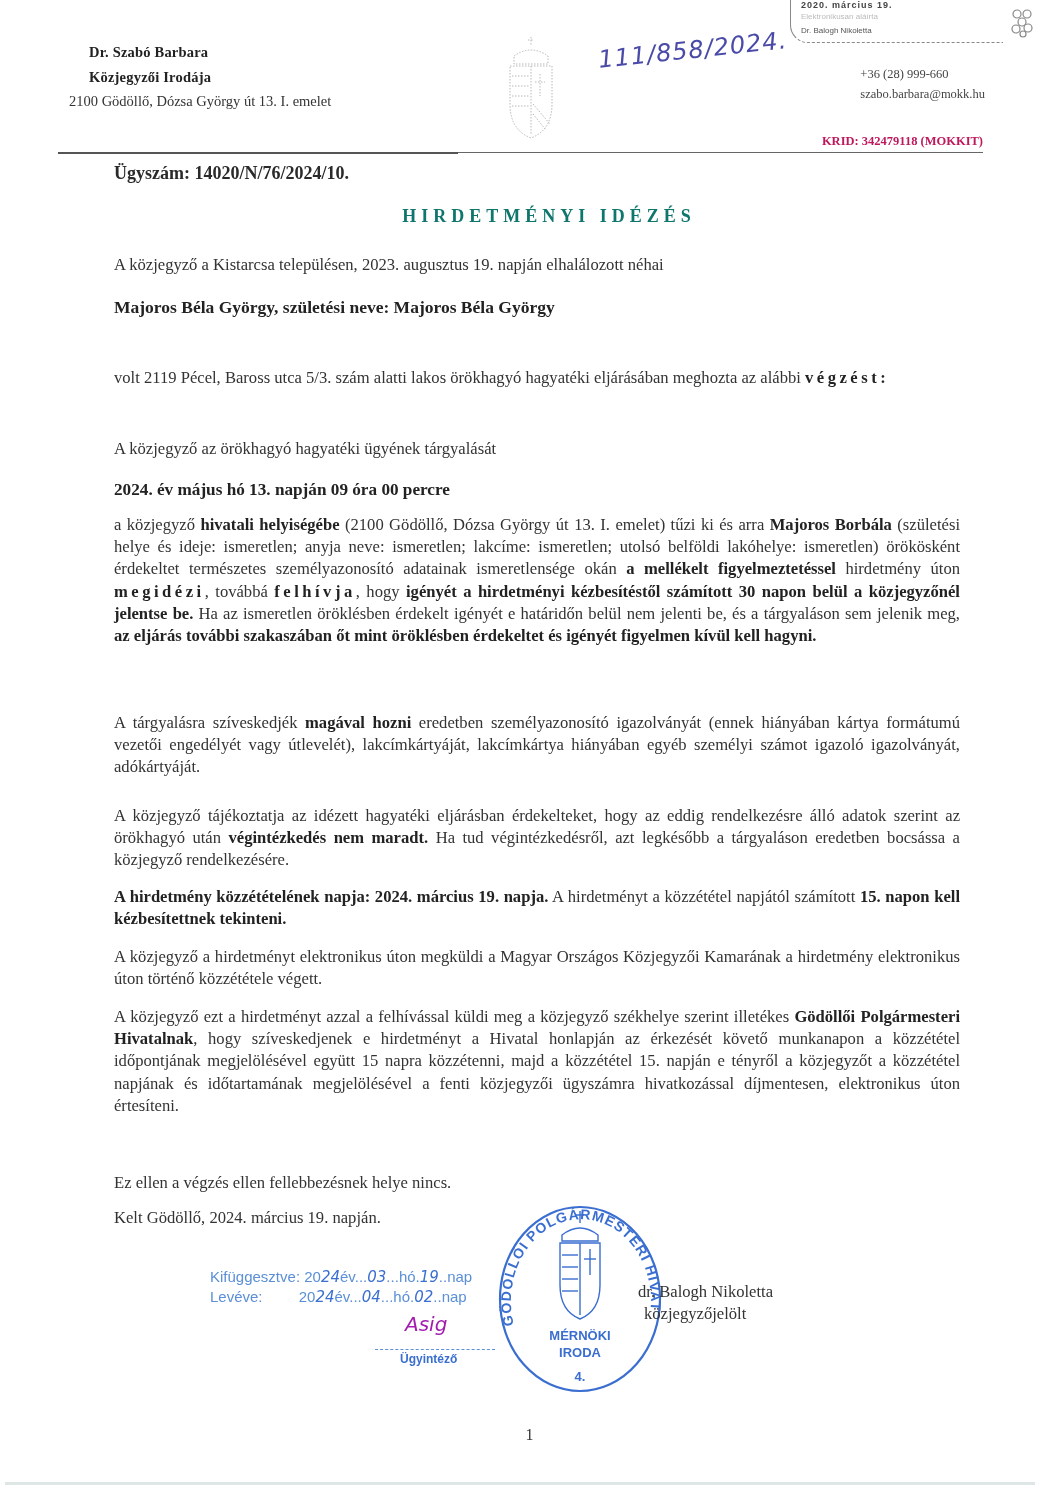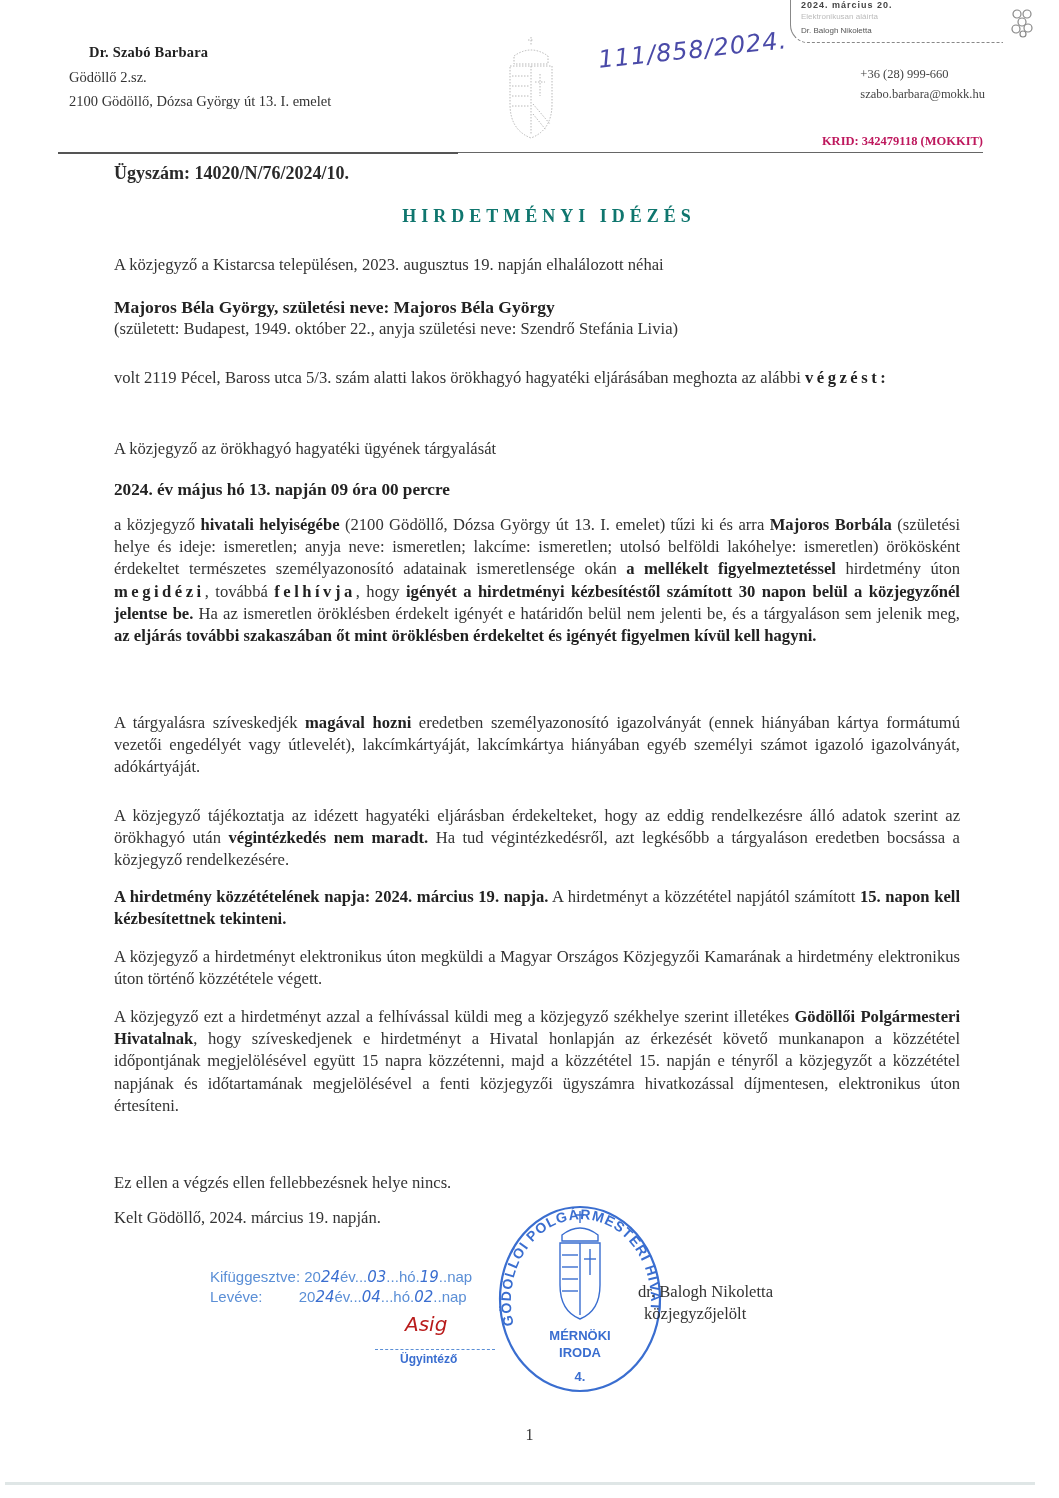--- a/index.html
+++ b/index.html
@@ -35,32 +35,32 @@
            letter-spacing: 5px; color: #0f766e; }
   .ugyszam { left: 114px; top: 163px; font-size: 18px; font-weight: bold; color: #2a2a2a; }
 
   
   .kif { left: 210px; top: 1267px; font-family: "Liberation Sans", sans-serif; font-size: 15px;
          line-height: 20px; color: #5b8fd6; }
   .kif .row { white-space: nowrap; }
   .kif .hw { font-family: "DejaVu Sans", sans-serif; font-style: italic; color: #3a6ed0; font-size: 15px; margin-top: 12px; }
   .sigline { left: 375px; top: 1349px; width: 120px; border-top: 1px dashed #5b8fd6; }
   .ugyintezo { left: 400px; top: 1352px; font-family: "Liberation Sans", sans-serif; font-size: 12px; color: #3a6ed0; font-weight: bold; }
-  .scribble { left: 405px; top: 1312px; font-family: "DejaVu Sans", sans-serif; font-style: italic; font-size: 20px; color: #b91c1c; }
+  .scribble { left: 405px; top: 1312px; font-family: "DejaVu Sans", sans-serif; font-style: italic; font-size: 20px; color: #a21caf; }
   .seal { left: 492px; top: 1195px; width: 175px; height: 200px; }
   .signer { left: 638px; top: 1281px; font-size: 16.6px; line-height: 22px; color: #333; }
   .pagenum { left: 0; width: 1059px; top: 1426px; text-align: center; font-size: 16px; color: #333; }
   .footer-line { left: 5px; top: 1482px; width: 1030px; height: 3px; background: #dfe6e6; }
 </style>
 </head>
 <body>
 
 <div class="abs hdr-left">
   <div class="b">Dr. Szabó Barbara</div>
-  <div>Gödöllő 2.sz.</div>
+  <div class="b">Közjegyzői Irodája</div>
   <div>2100 Gödöllő, Dózsa György út 13. I. emelet</div>
 </div>
 
 <svg class="abs coat" viewBox="0 0 62 108">
   <g fill="none" stroke="#b8b8b8" stroke-width="1" stroke-dasharray="1.5 1.5">
     <path d="M28 6 L34 6 M31 3 L31 12"></path>
     <path d="M14 22 Q31 10 48 22 L48 30 L14 30 Z"></path>
     <path d="M10 32 L52 32 L52 70 Q52 96 31 104 Q10 96 10 70 Z"></path>
     <line x1="31" y1="32" x2="31" y2="100"></line>
     <line x1="12" y1="42" x2="30" y2="42"></line>
@@ -70,21 +70,21 @@
     <line x1="33" y1="70" x2="50" y2="90"></line>
       <line x1="33" y1="80" x2="46" y2="96"></line>
     <line x1="40" y1="40" x2="40" y2="62"></line>
       <line x1="35" y1="48" x2="45" y2="48"></line>
   </g>
 </svg>
 
 <div class="abs handnum">111/858/2024.</div>
 
 <div class="abs stampbox">
-  <span class="l1">2024. március 20.</span>
+  <span class="l1">2020. március 19.</span>
   <span class="l2">Elektronikusan aláírta</span>
   <span class="l3">Dr. Balogh Nikoletta</span>
 </div>
 <svg class="abs qr" viewBox="0 0 26 30">
   <g fill="none" stroke="#888" stroke-width="1.2">
     <circle cx="7" cy="6" r="4"></circle>
       <circle cx="17" cy="6" r="4"></circle>
       <circle cx="12" cy="14" r="4"></circle>
     <circle cx="6" cy="21" r="4"></circle>
       <circle cx="18" cy="20" r="4"></circle>
@@ -100,21 +100,20 @@
 <div class="abs hdr-rule"></div>
 <div class="abs hdr-rule2"></div>
 
 <div class="abs ugyszam">Ügyszám: 14020/N/76/2024/10.</div>
 <div class="abs title">HIRDETMÉNYI IDÉZÉS</div>
 
 <div class="abs body" style="top:254px;">A közjegyző a Kistarcsa településen, 2023. augusztus 19. napján elhalálozott néhai</div>
 
 <div class="abs body ctr" style="top:296px;">
   <div class="b" style="font-size:17.5px;">Majoros Béla György, születési neve: Majoros Béla György</div>
-  <div>(született: Budapest, 1949. október 22., anyja születési neve: Szendrő Stefánia Livia)</div>
 </div>
 
 <div class="abs body" style="top:367px;"><span>volt 2119 Pécel, Baross utca 5/3. szám alatti lakos örökhagyó hagyatéki eljárásában meghozta az alábbi </span><b class="sp">végzést:</b></div>
 
 <div class="abs body" style="top:438px;">A közjegyző az örökhagyó hagyatéki ügyének tárgyalását</div>
 <div class="abs body ctr b" style="top:479px;font-size:17.2px;">2024. év május hó 13. napján 09 óra 00 percre</div>
 
 <div class="abs body just" style="top:514px;"><span>a közjegyző </span><b>hivatali helyiségébe</b><span> (2100 Gödöllő, Dózsa György út 13. I. emelet) tűzi ki és arra </span><b>Majoros Borbála</b><span> (születési helye és ideje: ismeretlen; anyja neve: ismeretlen; lakcíme: ismeretlen; utolsó belföldi lakóhelye: ismeretlen) örökösként érdekeltet természetes személyazonosító adatainak ismeretlensége okán </span><b>a mellékelt figyelmeztetéssel</b><span> hirdetmény úton </span><b class="sp">megidézi</b><span>, továbbá </span><b class="sp">felhívja</b><span>, hogy </span><b>igényét a hirdetményi kézbesítéstől számított 30 napon belül a közjegyzőnél jelentse be.</b><span> Ha az ismeretlen öröklésben érdekelt igényét e határidőn belül nem jelenti be, és a tárgyaláson sem jelenik meg, </span><b>az eljárás további szakaszában őt mint öröklésben érdekeltet és igényét figyelmen kívül kell hagyni.</b></div>
 
 <div class="abs body just" style="top:712px;"><span>A tárgyalásra szíveskedjék </span><b>magával hozni</b><span> eredetben személyazonosító igazolványát (ennek hiányában kártya formátumú vezetői engedélyét vagy útlevelét), lakcímkártyáját, lakcímkártya hiányában egyéb személyi számot igazoló igazolványát, adókártyáját.</span></div>

